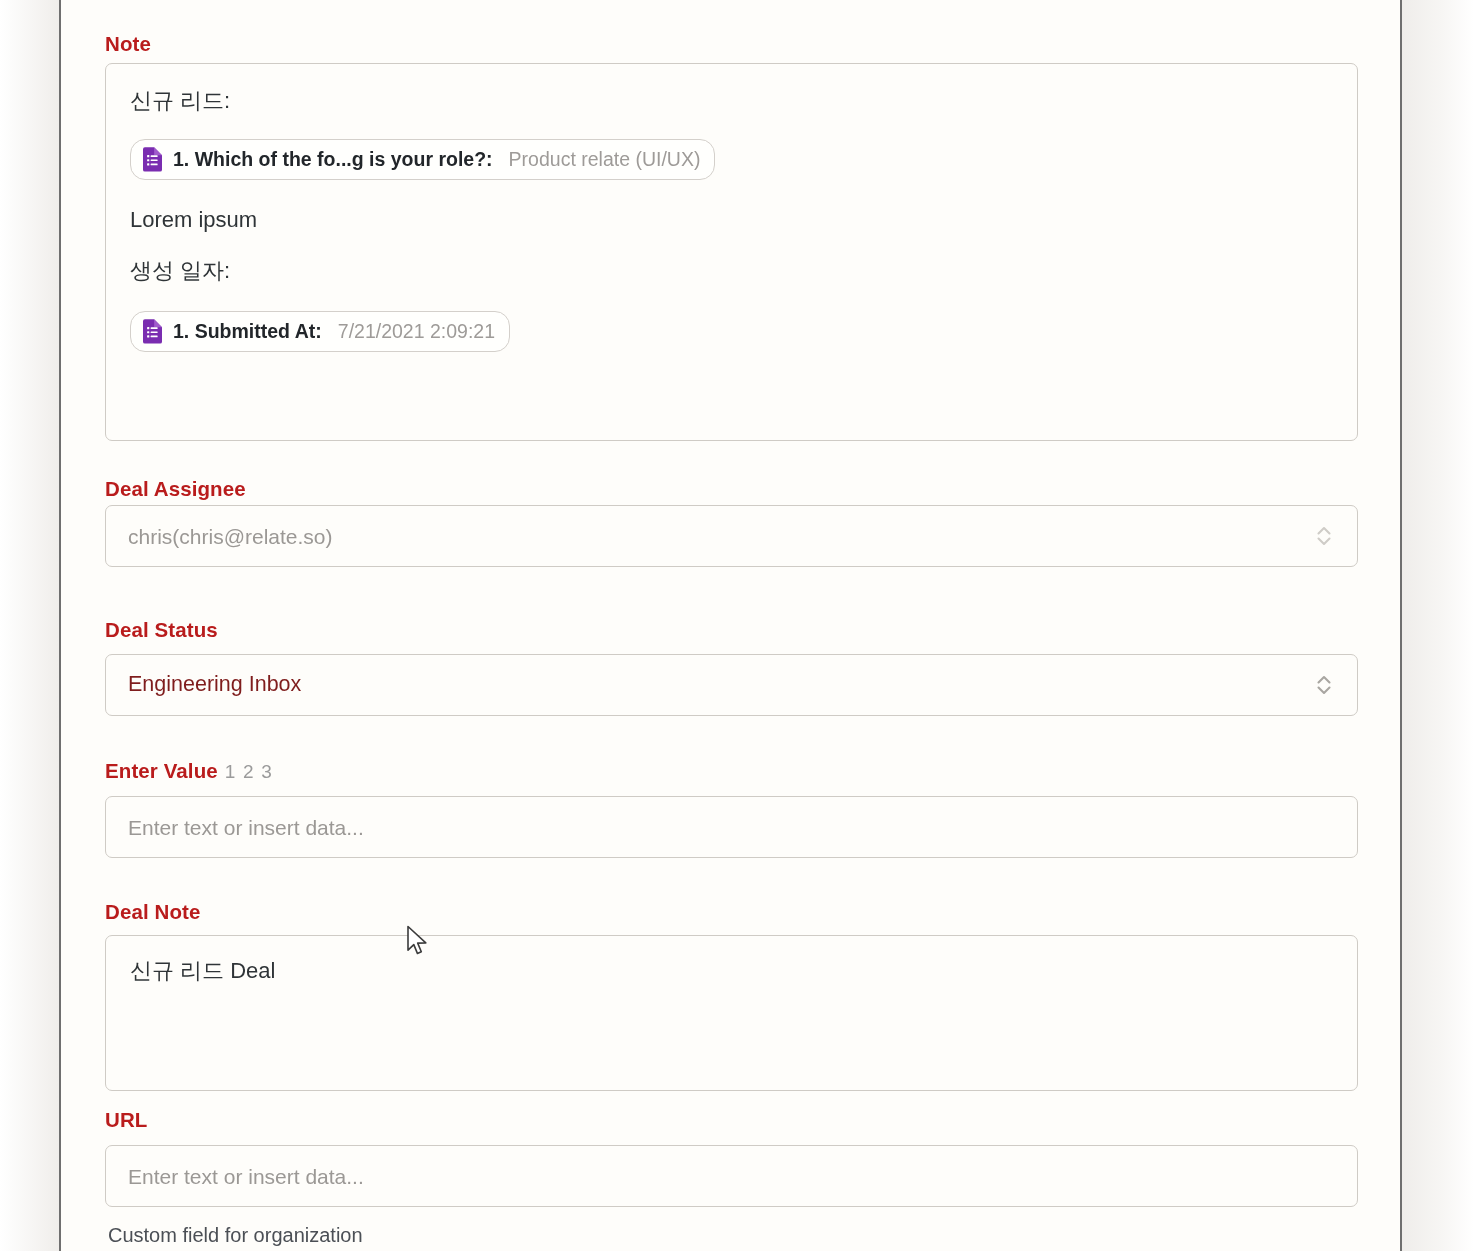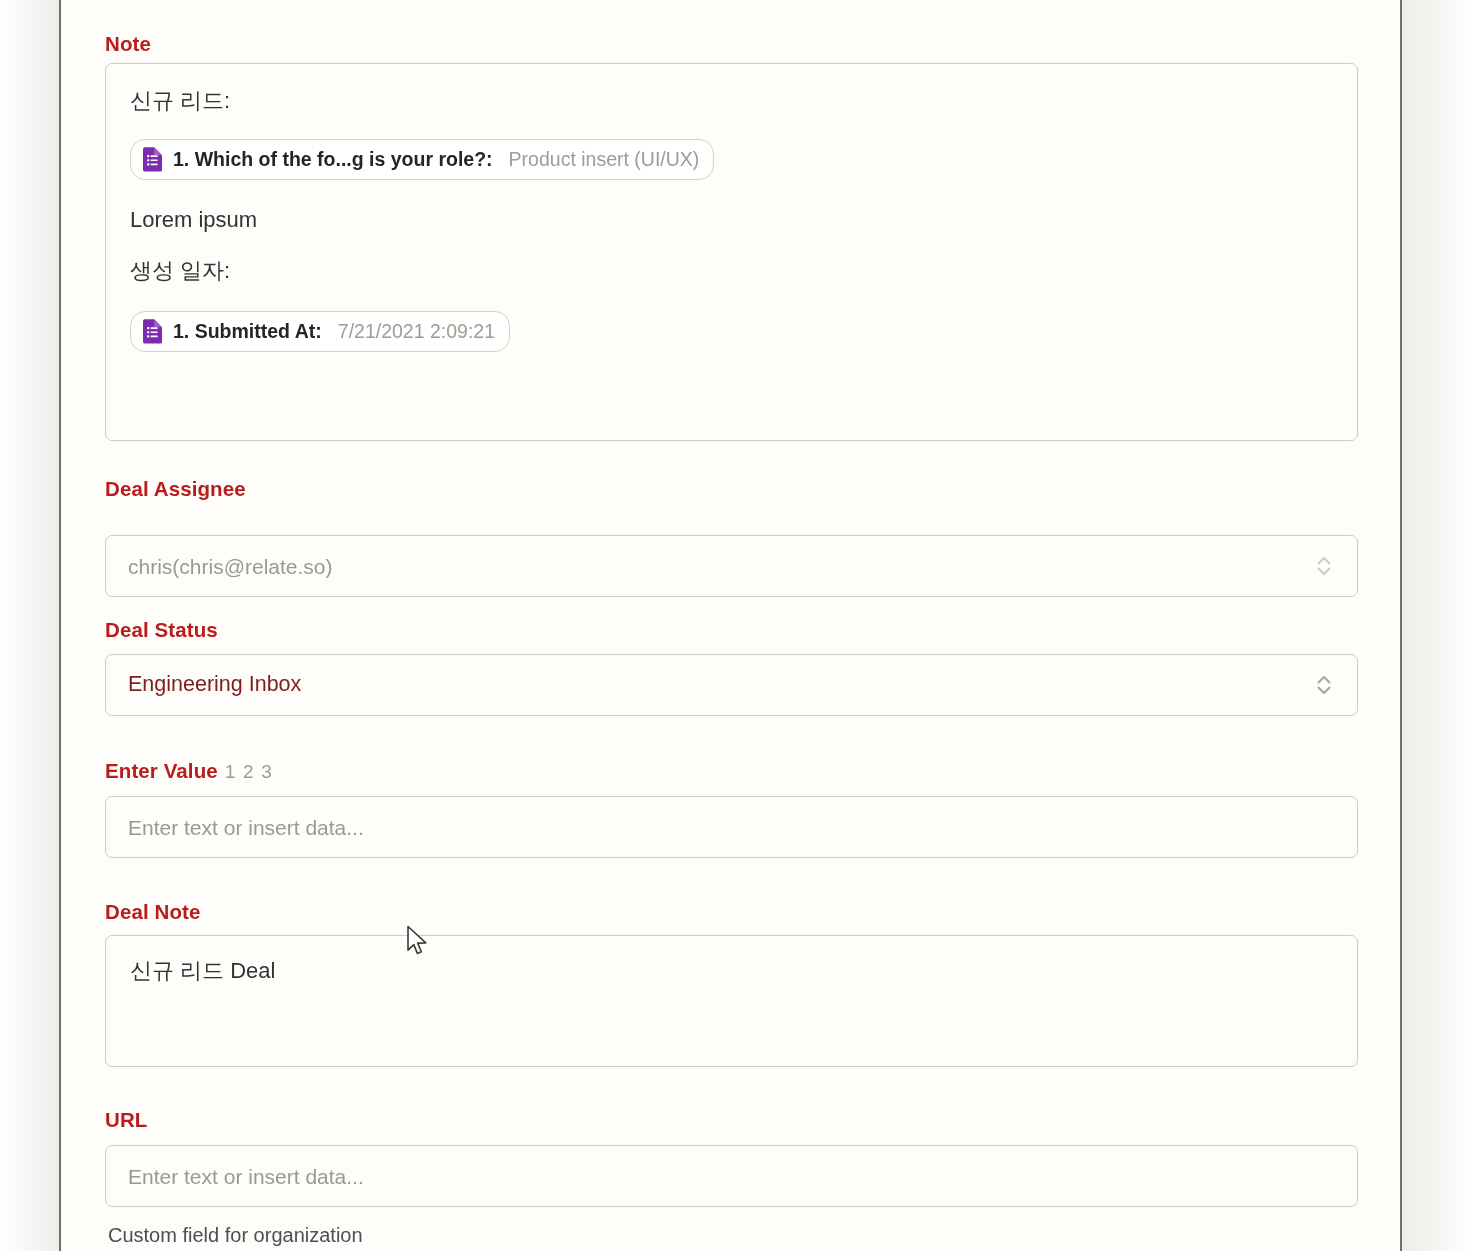--- a/index.html
+++ b/index.html
@@ -65,21 +65,21 @@
 
   
   .box {
     background: #fefdfa;
     border: 1.6px solid #cfcbc5;
     border-radius: 7px;
     width: 1253px;
   }
   .box.note     { height: 378px; padding: 26px 24px 0 24px; }
   .box.input    { height: 62px;  display: flex; align-items: center; padding: 0 22px; }
-  .box.textarea { height: 132px; padding: 24px 24px 0 24px; }
+  .box.textarea { height: 156px; padding: 24px 24px 0 24px; }
 
   .placeholder {
     font-size: 21px;
     color: #9b9895;
     line-height: 1;
   }
   .value-text {
     font-size: 21.5px;
     color: #7f1d1d;
     line-height: 1;
@@ -166,21 +166,21 @@
               <path d="M12.1.3 20 8.3h-7.9V.3Z" fill="#a05ccb"></path>
               <rect x="5.1" y="8.1" width="2.2" height="2.1" rx="0.5" fill="#ffffff"></rect>
               <rect x="8.6" y="8.3" width="7.0" height="1.7" rx="0.5" fill="#ffffff"></rect>
               <rect x="5.1" y="12.2" width="2.2" height="2.1" rx="0.5" fill="#ffffff"></rect>
               <rect x="8.6" y="12.4" width="7.0" height="1.7" rx="0.5" fill="#ffffff"></rect>
               <rect x="5.1" y="16.3" width="2.2" height="2.1" rx="0.5" fill="#ffffff"></rect>
               <rect x="8.6" y="16.5" width="7.0" height="1.7" rx="0.5" fill="#ffffff"></rect>
             </svg>
           </span>
           <span class="token-key">1. Which of the fo...g is your role?:</span>
-          <span class="token-val">Product insert (UI/UX)</span>
+          <span class="token-val">Product relate (UI/UX)</span>
         </span>
 
         <div class="note-gap-b"></div>
         <div class="note-line">Lorem ipsum</div>
         <div class="note-gap-b"></div>
         <div class="note-line">생성 일자:</div>
         <div class="note-gap-c"></div>
 
         <span class="token">
           <span class="token-ico">
@@ -197,21 +197,21 @@
           </span>
           <span class="token-key">1. Submitted At:</span>
           <span class="token-val">7/21/2021 2:09:21</span>
         </span>
       </div>
 
       <div style="position:absolute; left:0; top:479px;">
         <div class="field-label">Deal Assignee</div>
       </div>
 
-      <div class="box input select-wrap" style="position:absolute; left:0; top:535px;">
+      <div class="box input select-wrap" style="position:absolute; left:0; top:505px;">
         <span class="placeholder">chris(chris@relate.so)</span>
         <span class="chevron-updown">
           <svg viewBox="0 0 22 28" width="22" height="28" xmlns="http://www.w3.org/2000/svg">
             <path d="M5.5 11.5 11 6l5.5 5.5M5.5 16.5 11 22l5.5-5.5" fill="none" stroke="#cfccc7" stroke-width="2.1" stroke-linecap="round" stroke-linejoin="round"></path>
           </svg>
         </span>
       </div>
 
       <div style="position:absolute; left:0; top:620px;">
         <div class="field-label">Deal Status</div>

